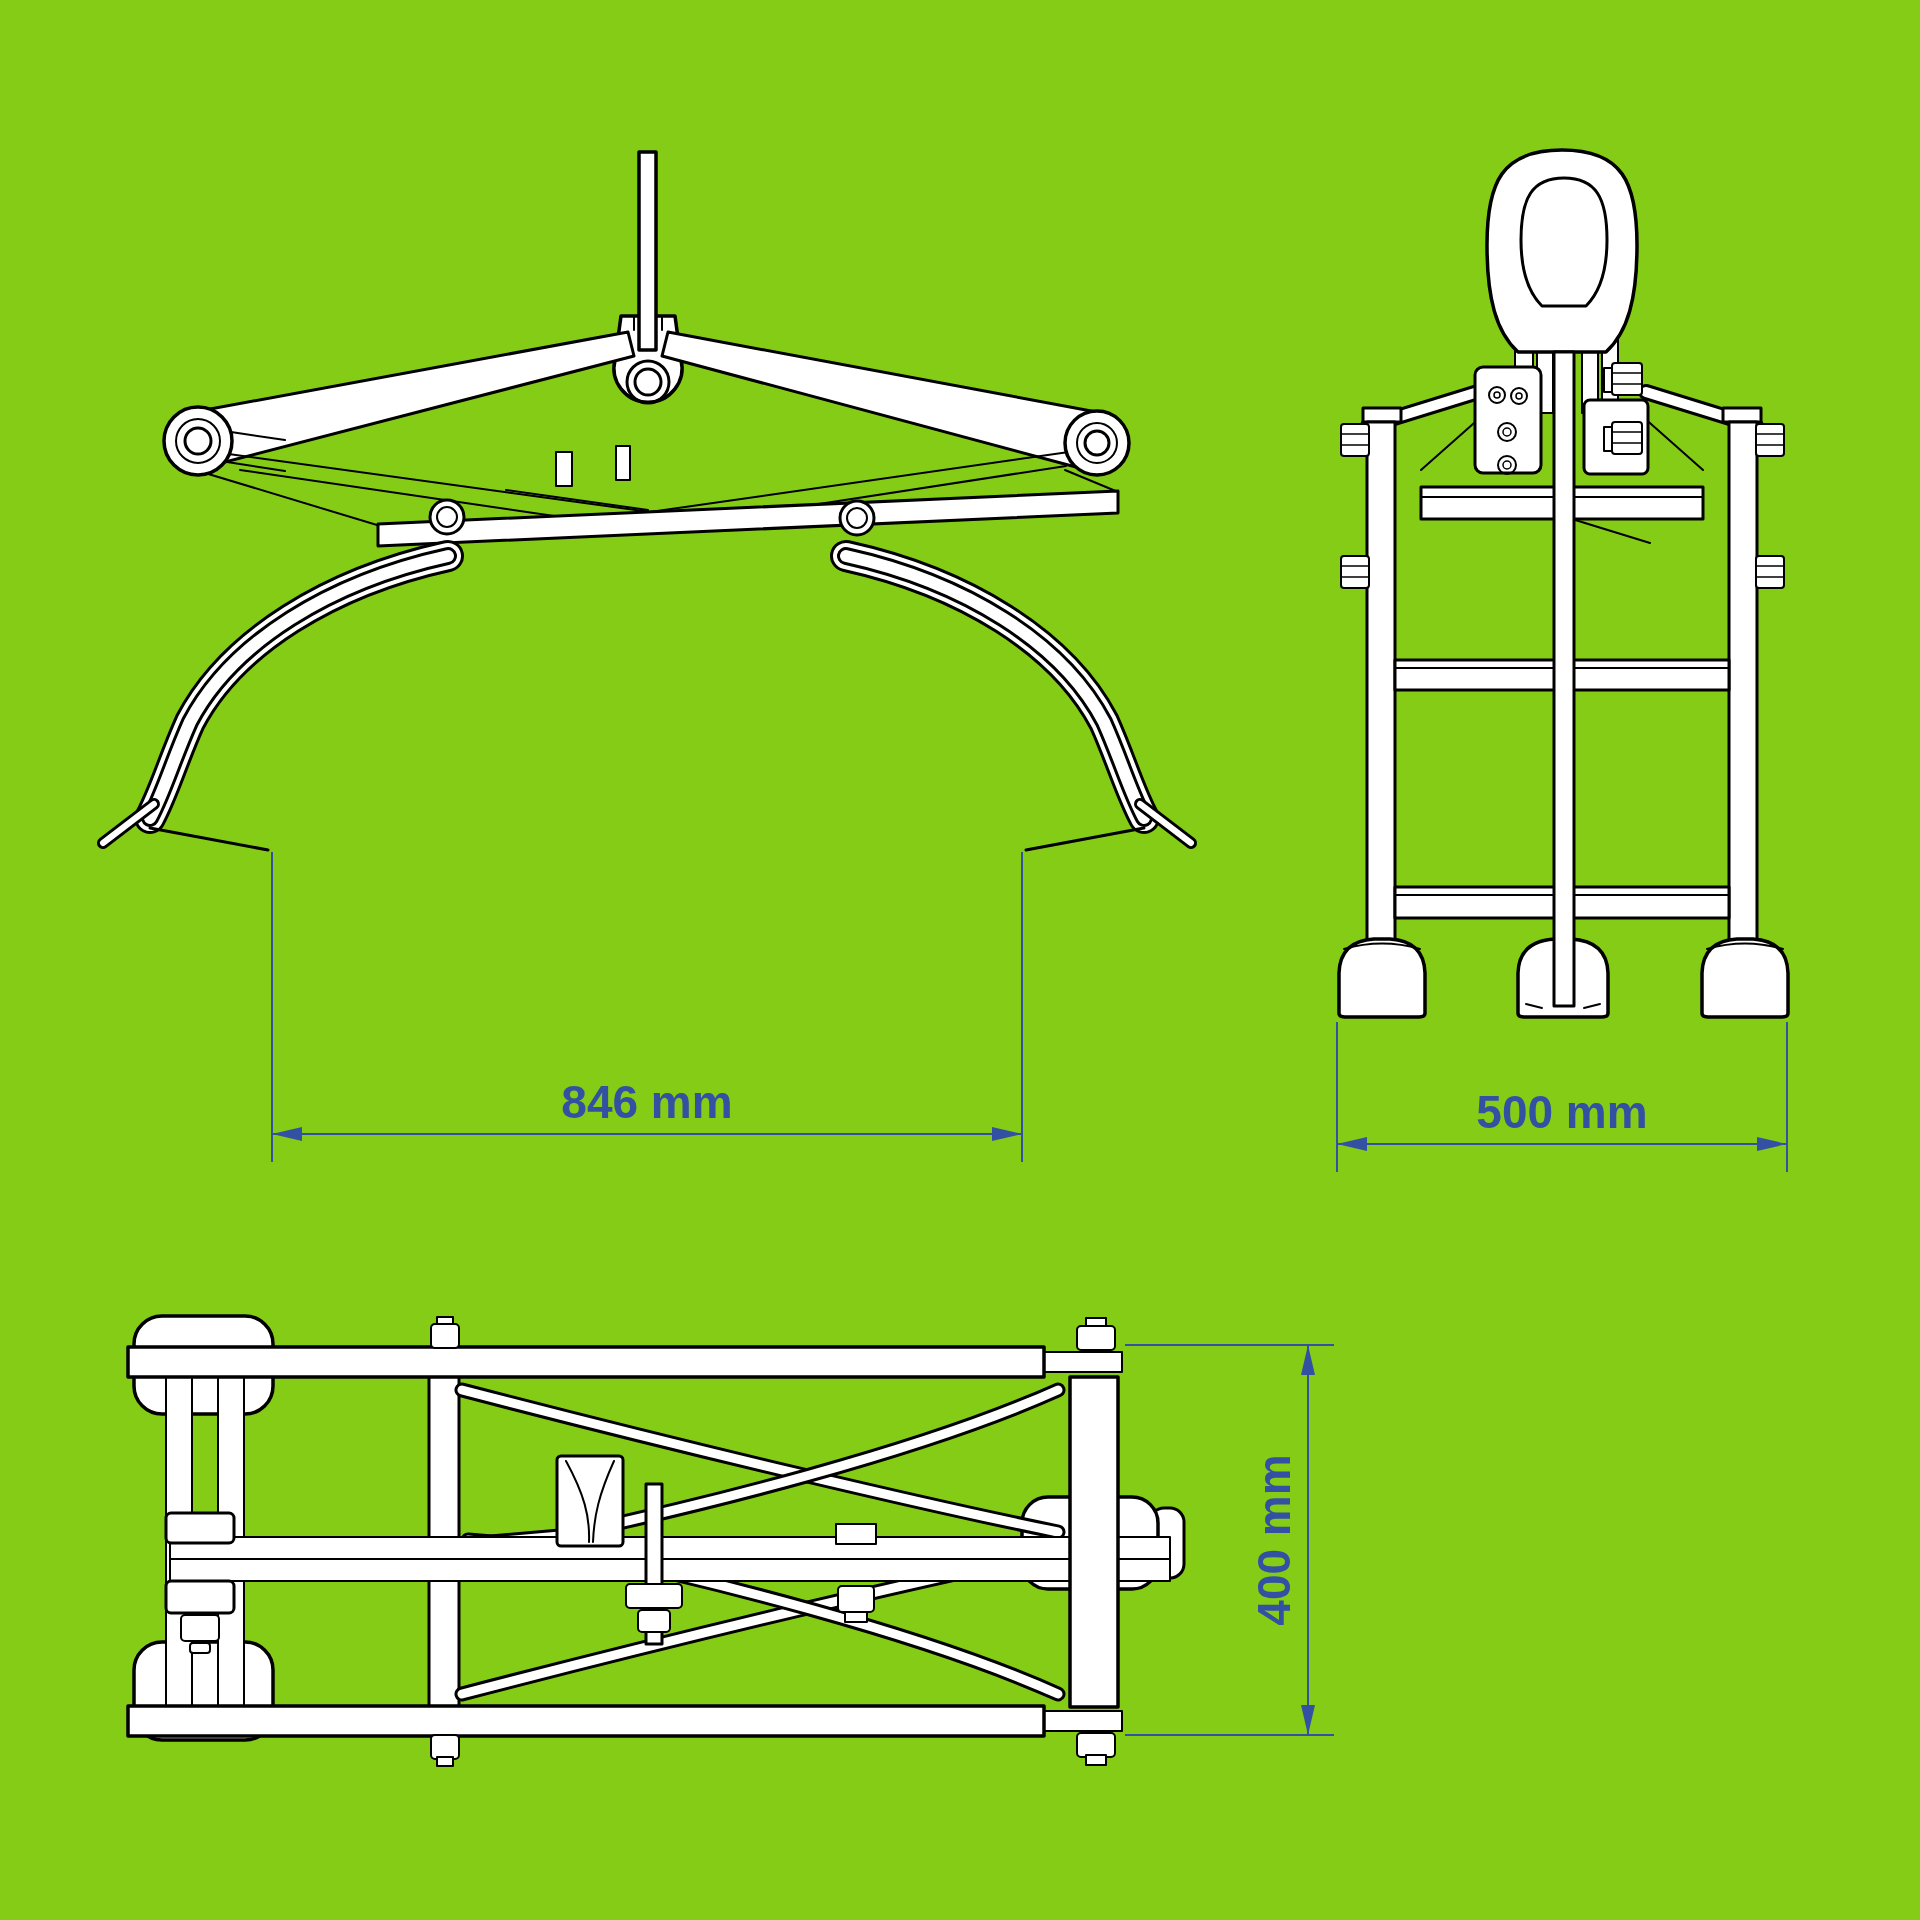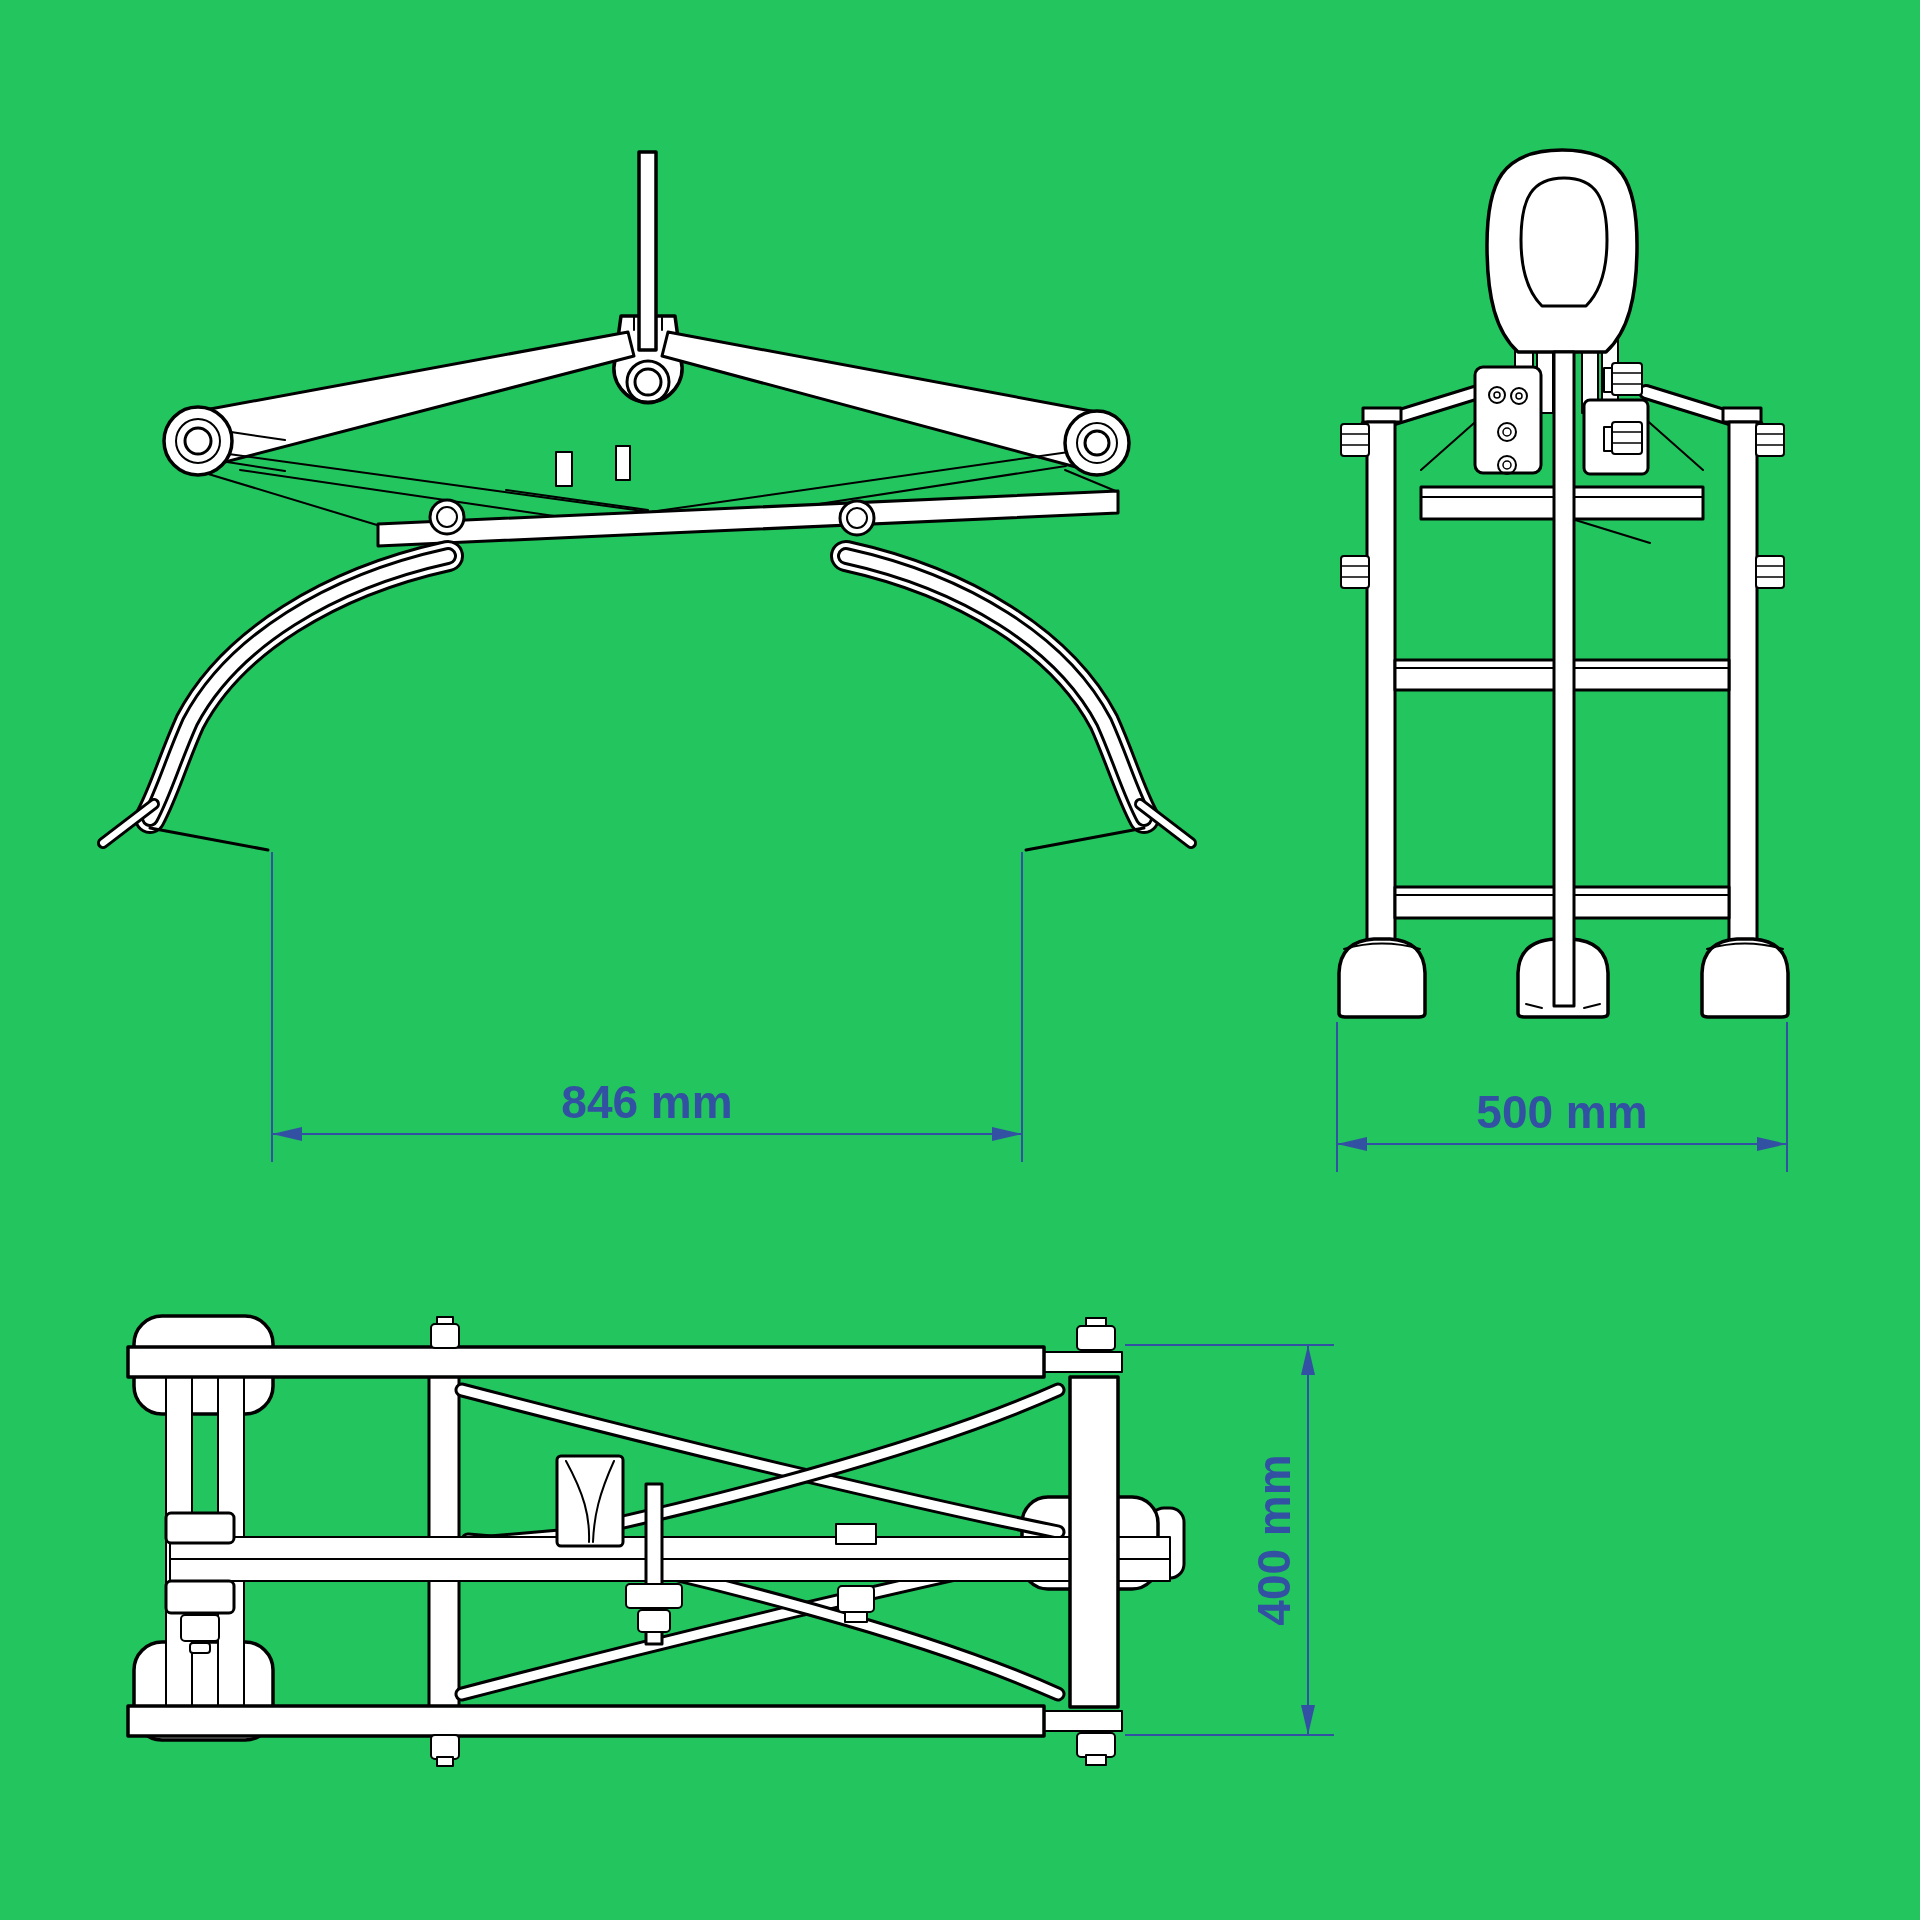--- a/index.html
+++ b/index.html
@@ -1,16 +1,16 @@
 <!DOCTYPE html>
 <html><head>
 <meta charset="utf-8">
 <style>
   html,body{margin:0;padding:0;background:#ffffff;}
-  .canvas{position:relative;width:1920px;height:1920px;background:#22c55e;overflow:hidden;
+  .canvas{position:relative;width:1920px;height:1920px;background:#84cc16;overflow:hidden;
           font-family:"Liberation Sans", sans-serif;}
   svg{display:block;width:1920px;height:1920px;}
   
   .ln  {stroke:#000;fill:none;stroke-width:3;stroke-linecap:round;stroke-linejoin:round;}
   .ln35{stroke:#000;fill:none;stroke-width:3.5;stroke-linecap:round;stroke-linejoin:round;}
   .ln2 {stroke:#000;fill:none;stroke-width:2;stroke-linecap:round;stroke-linejoin:round;}
   .ln15{stroke:#000;fill:none;stroke-width:1.5;stroke-linecap:round;}
   .wh  {fill:#ffffff;}
   
   .k32{stroke:#000;stroke-width:32;fill:none;stroke-linecap:round;stroke-linejoin:round;}

